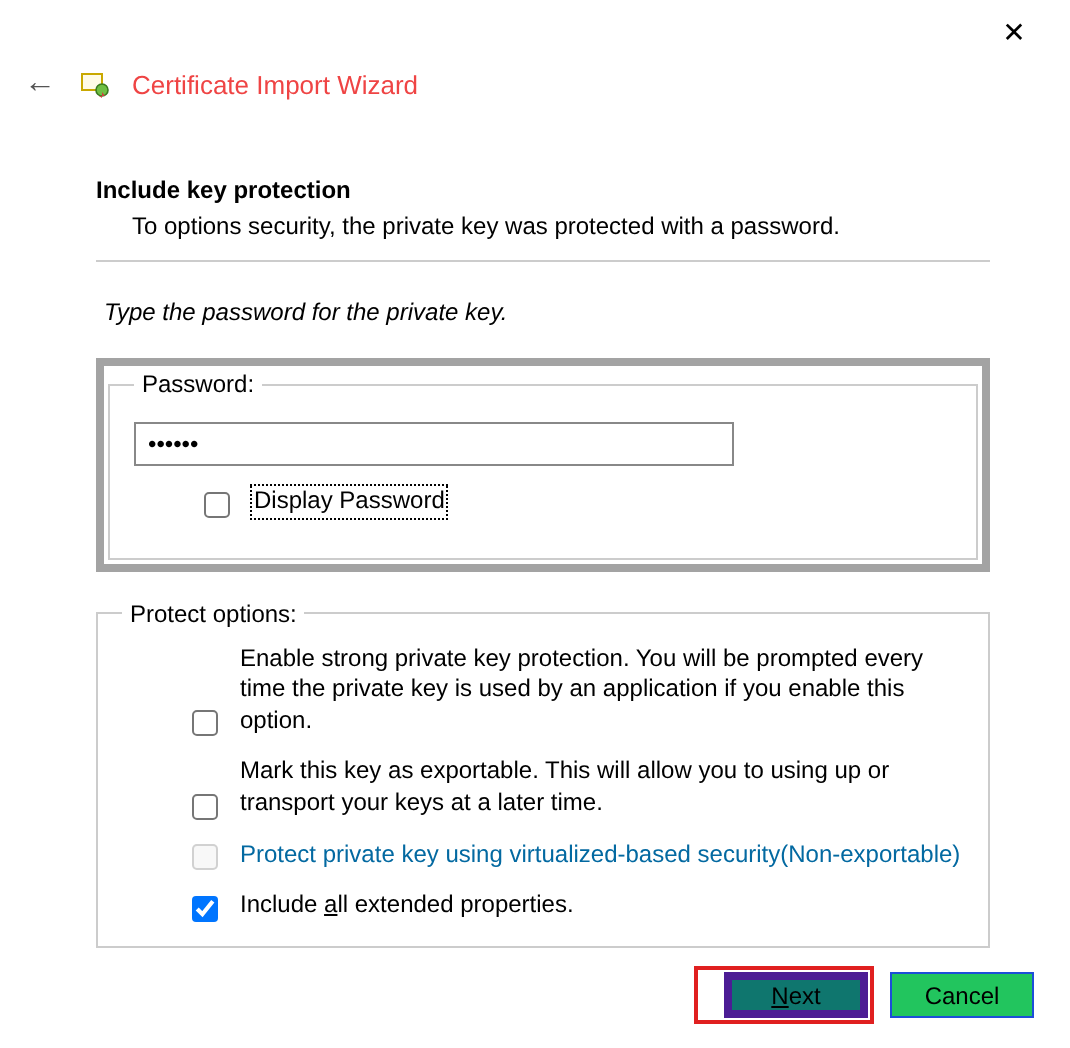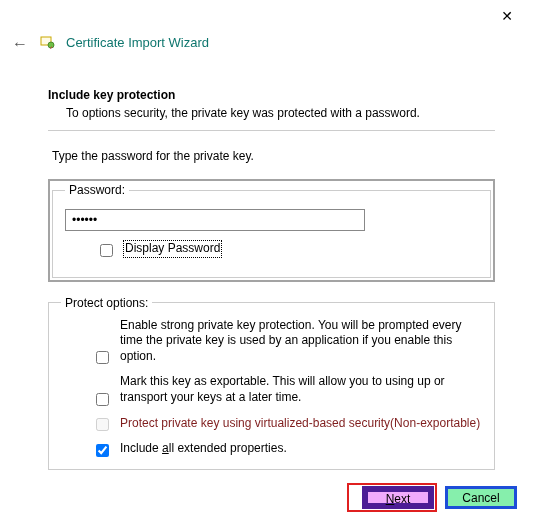--- a/index.html
+++ b/index.html
@@ -46,21 +46,21 @@
     cursor: pointer;
   }
   .wizard-icon {
     width: 16px;
     height: 16px;
     display: inline-block;
     position: relative;
   }
   .wizard-icon svg { width: 16px; height: 16px; }
   .wizard-title {
-    color: #0f766e;
+    color: #ef4444;
     font-size: 13px;
   }
   .content {
     padding: 30px 40px 10px 48px;
   }
   .section-title {
     font-weight: bold;
     font-size: 12px;
     margin-bottom: 4px;
   }
@@ -68,23 +68,24 @@
     margin: 0 0 10px 18px;
   }
   hr.sep {
     border: none;
     border-top: 1px solid #ccc;
     margin: 6px 0 18px 0;
   }
   .instruction {
     margin-bottom: 16px;
     margin-left: 4px;
+    font-style: italic;
   }
   .highlight-box {
-    border: 2px solid #a3a3a3;
+    border: 4px solid #a3a3a3;
     padding: 2px;
     margin-bottom: 14px;
   }
   fieldset {
     border: 1px solid #ccc;
     padding: 8px 12px 10px 12px;
     margin: 0;
   }
   fieldset legend {
     padding: 0 4px;
@@ -110,52 +111,52 @@
   }
   .checkbox-row input[type=checkbox] {
     width: 13px;
     height: 13px;
     margin: 1px 3px 0 0;
     flex-shrink: 0;
   }
   .checkbox-row label {
     line-height: 1.3;
   }
-  .checkbox-row.disabled label { color: #7f1d1d; }
+  .checkbox-row.disabled label { color: #0369a1; }
   .dotted-focus label {
     outline: 1px dotted #000;
     outline-offset: 0;
     padding: 0 1px;
   }
   .footer {
     position: absolute;
     bottom: 12px;
     right: 18px;
     display: flex;
     gap: 8px;
     align-items: center;
   }
   .btn {
     min-width: 72px;
     height: 23px;
-    border: 3px solid #1d4ed8;
-    background: #86efac;
+    border: 1px solid #1d4ed8;
+    background: #22c55e;
     font-family: inherit;
     font-size: 12px;
     cursor: pointer;
     padding: 0 10px;
   }
   .btn-primary-wrap {
     border: 2px solid #e02020;
     padding: 1px;
     display: inline-block;
   }
   .btn-primary {
-    border: 6px solid #4c1d95;
-    background: #f0abfc;
+    border: 4px solid #4c1d95;
+    background: #0f766e;
     outline: none;
     margin-left: 12px;
   }
   .u { text-decoration: underline; }
 </style>
 </head>
 <body>
 
 <div class="titlebar">
   <div class="close-btn">

